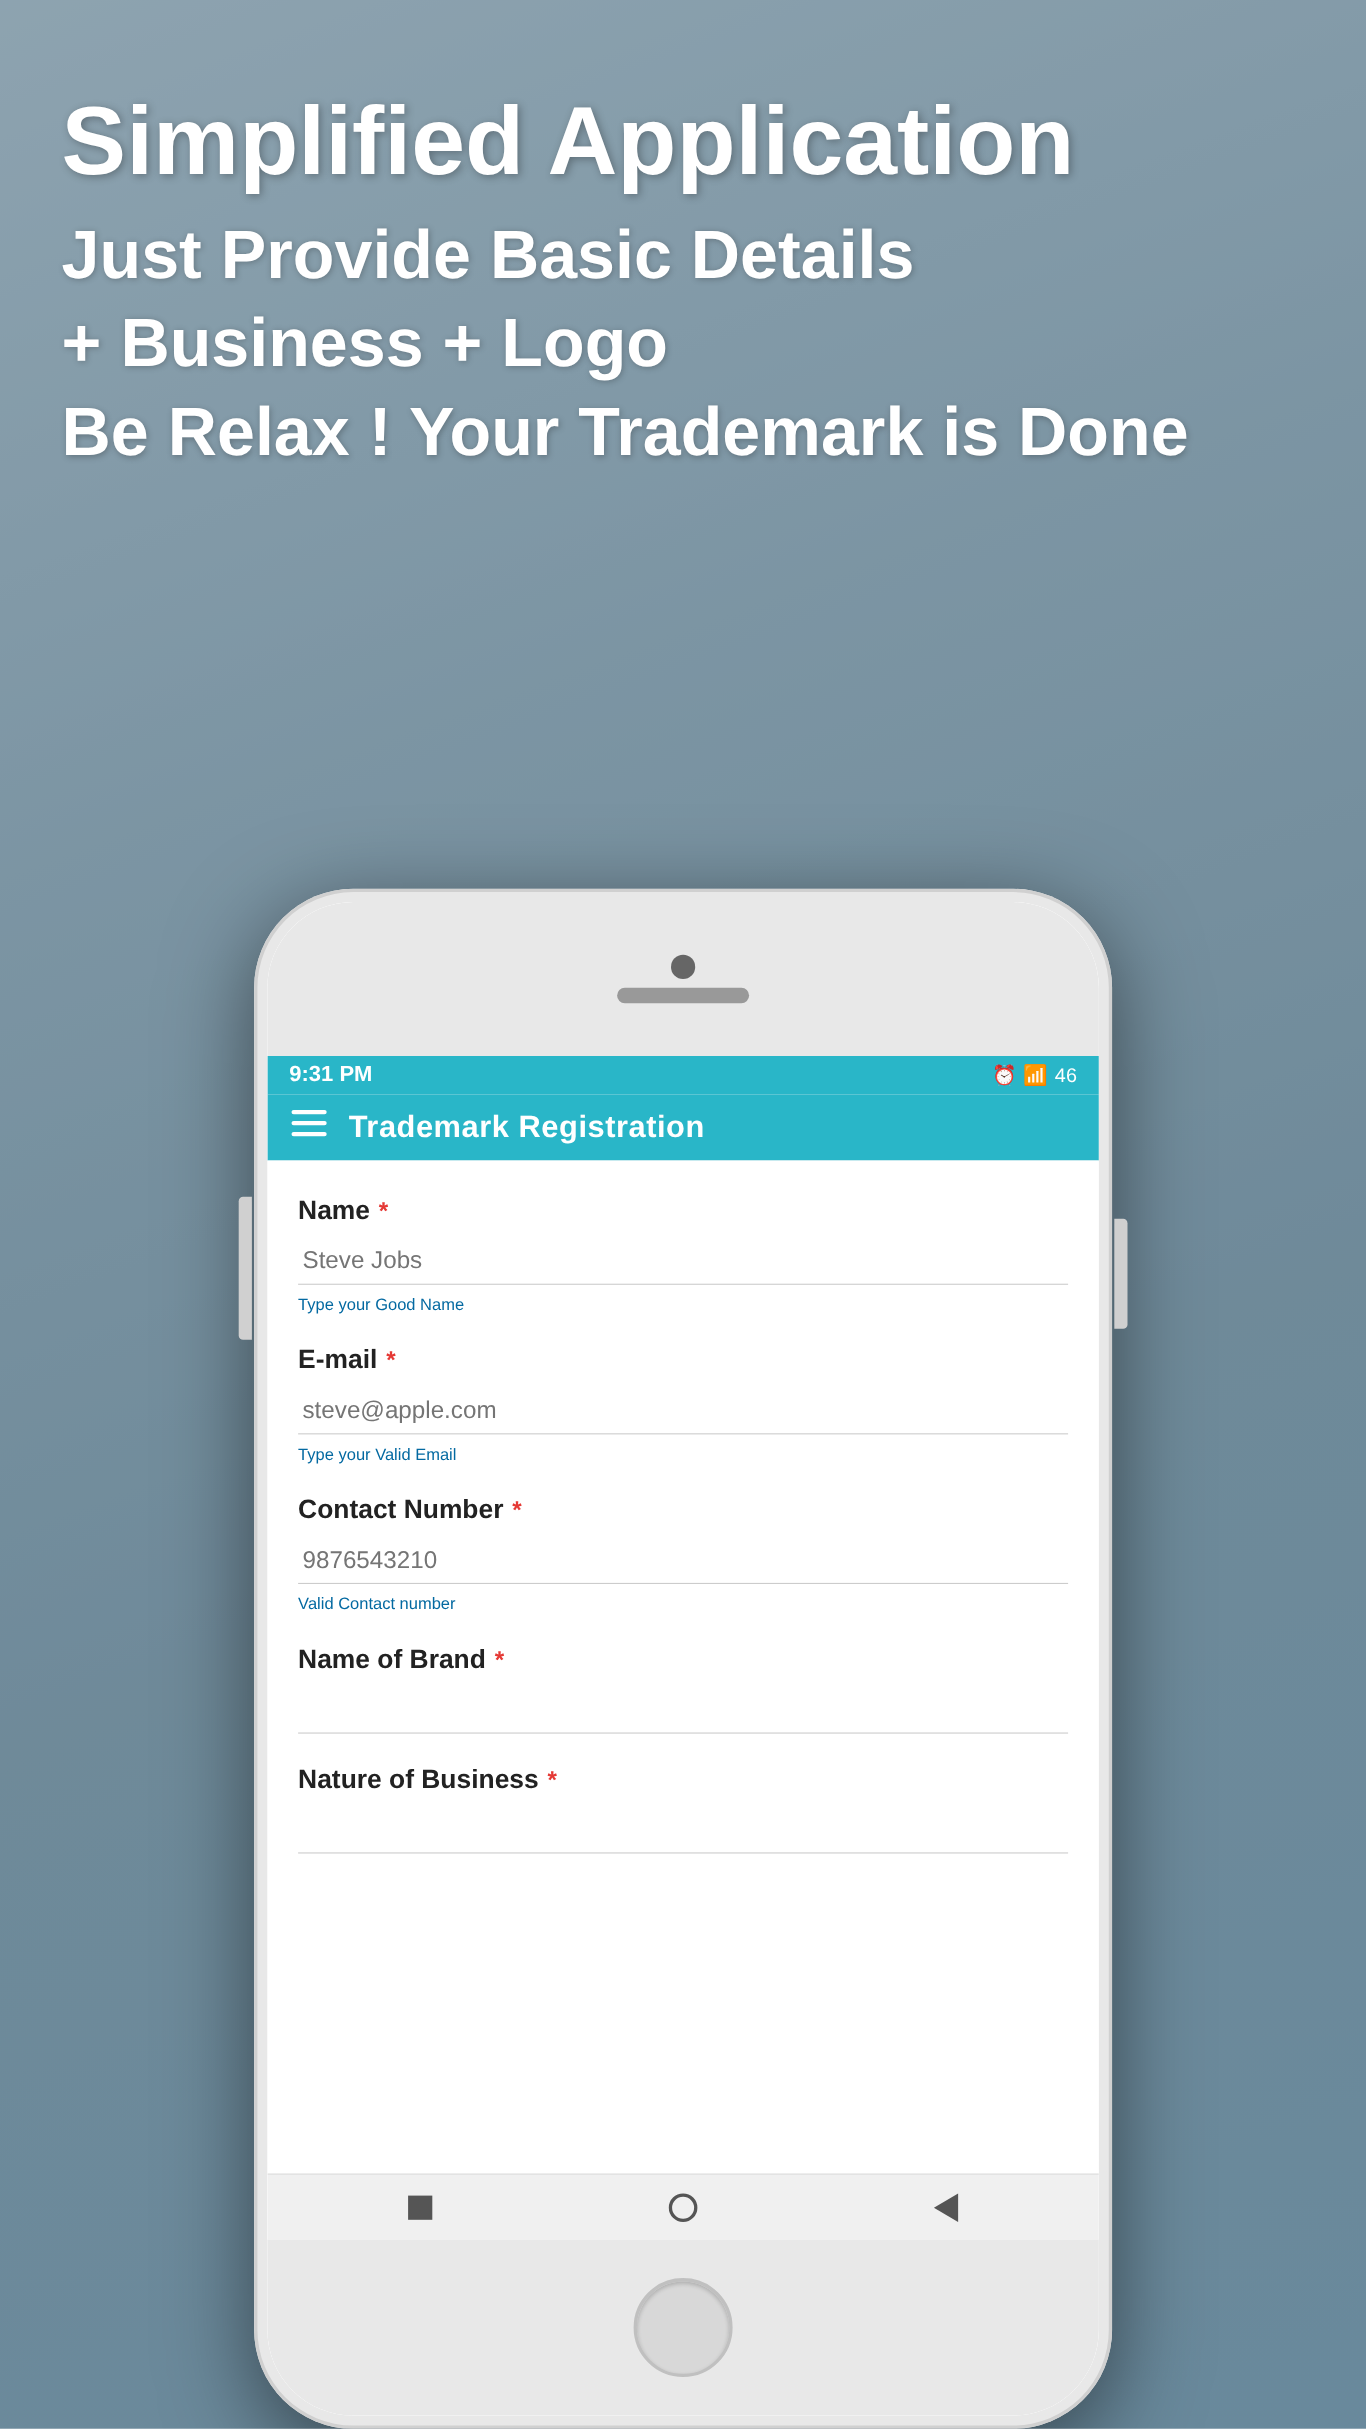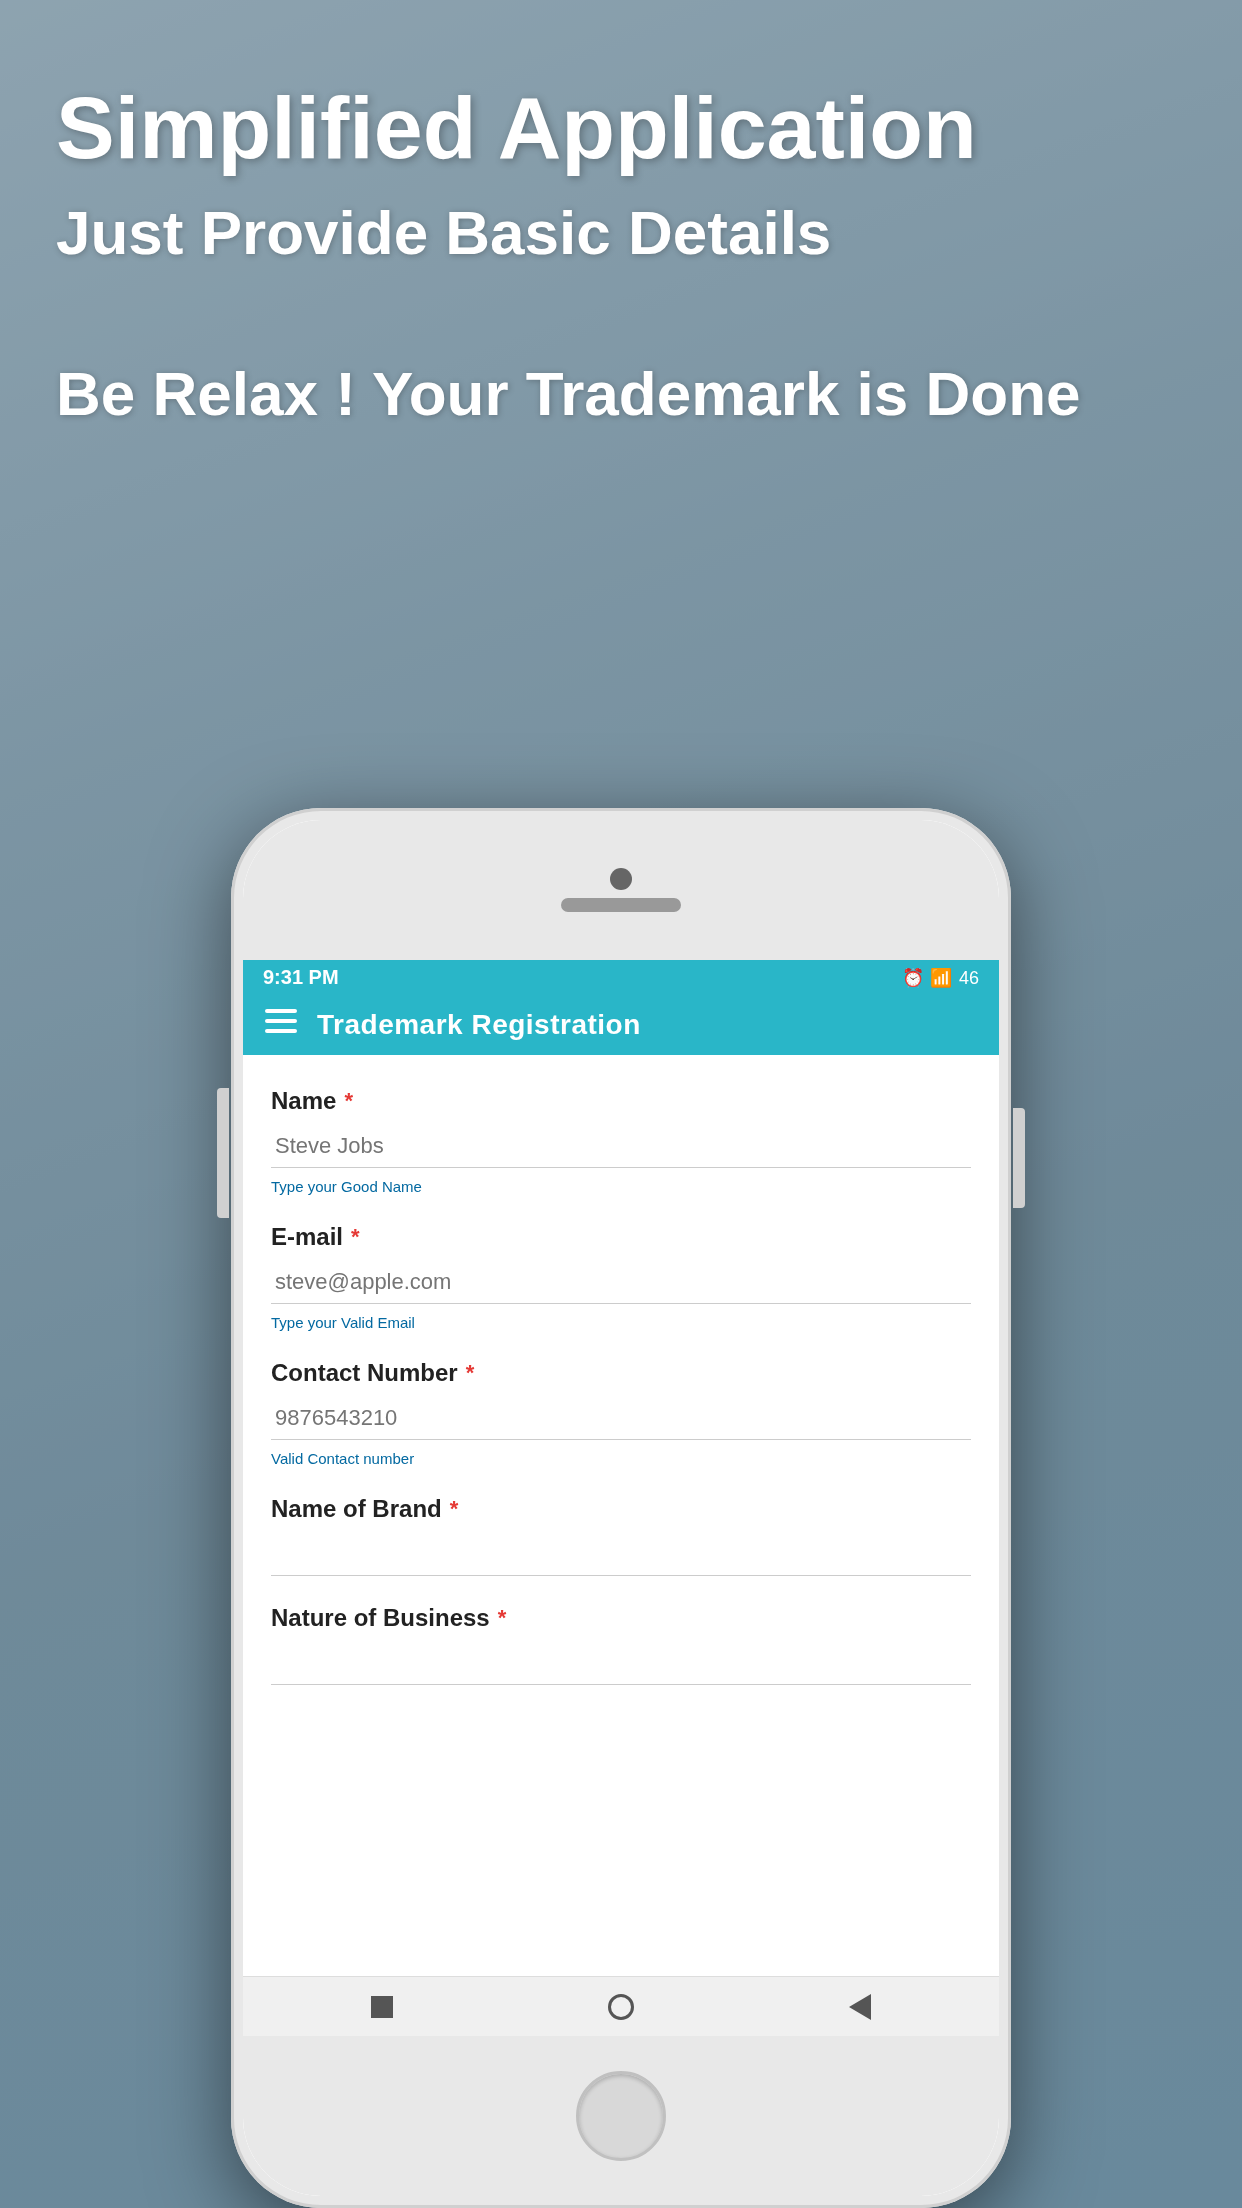--- a/index.html
+++ b/index.html
@@ -300,21 +300,21 @@
 </head>
 <body>
 
 <div class="bg"></div>
 <div class="bg-overlay"></div>
 
 <div class="hero-text">
   <div class="hero-title">Simplified Application</div>
   <div class="hero-subtitle">
     <span>Just Provide Basic Details</span><br>
-    <br>
+    <span>+ Business + Logo</span><br>
     <span>Be Relax ! Your Trademark is Done</span>
   </div>
 </div>
 
 <div class="phone-wrap">
   <div class="phone-outer">
     <div class="phone-inner">
 
       <div class="phone-top-bezel">
         <div class="phone-camera"></div>

